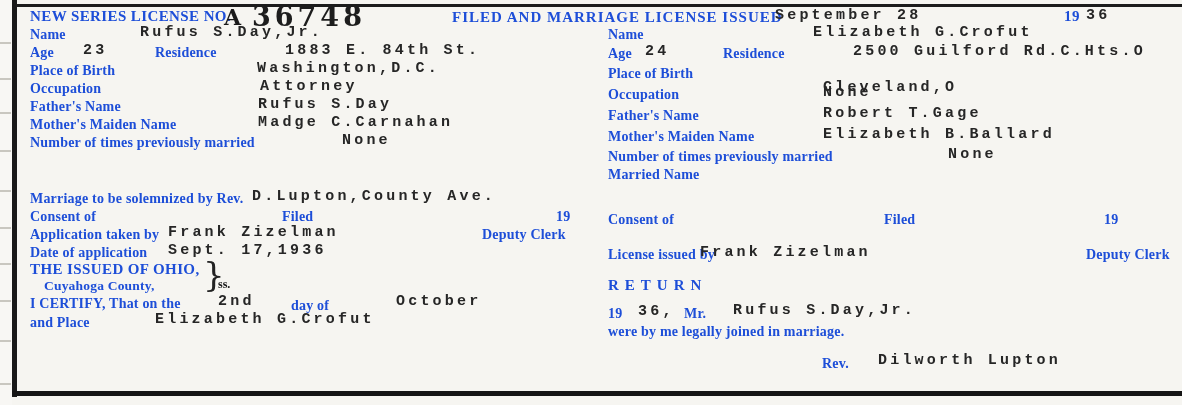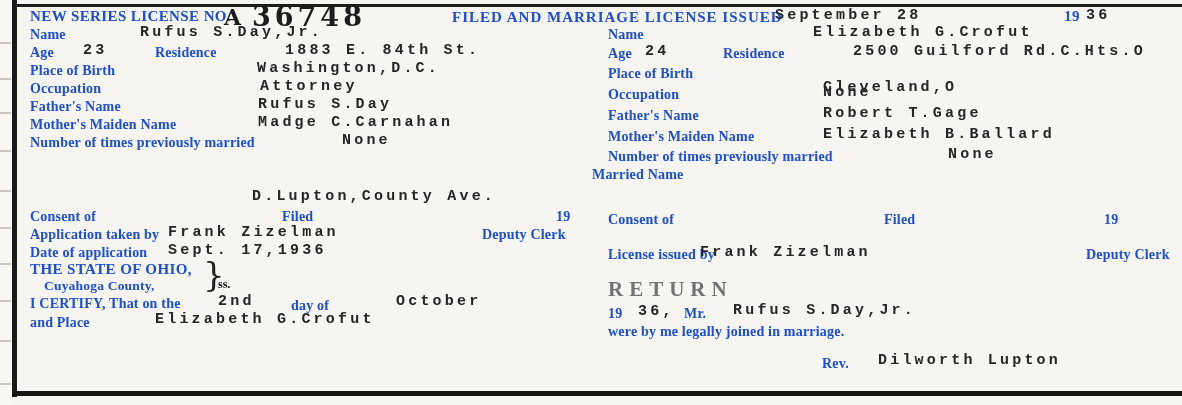--- a/index.html
+++ b/index.html
@@ -29,21 +29,21 @@
   .typed{
     position:absolute;white-space:nowrap;
     font-family:"Liberation Mono","DejaVu Sans Mono",monospace;
     font-size:15px;line-height:16px;color:#262626;
     letter-spacing:3.2px;font-weight:bold;
   }
   .stamp-letter{position:absolute;font-family:"DejaVu Serif",serif;font-weight:bold;font-size:22px;line-height:22px;}
   .stamp-num{position:absolute;font-family:"DejaVu Serif",serif;font-weight:bold;font-size:27px;line-height:26px;letter-spacing:4px;color:#1d1d1d;}
   .brace{position:absolute;font-family:"DejaVu Serif",serif;font-size:34px;line-height:34px;font-weight:normal;color:#222;}
   .ss{position:absolute;font-family:"Liberation Serif",serif;font-weight:bold;font-size:12px;}
-  .return-head{position:absolute;font-family:"Liberation Serif",serif;font-weight:bold;font-size:21px;letter-spacing:6px;color:#737373;}
+  .return-head{position:absolute;font-family:"Liberation Serif",serif;font-weight:bold;font-size:15px;letter-spacing:6px;color:#1d4ed8;}
   .small-county{font-size:13.5px;}
 </style>
 </head>
 <body>
 
 <div class="page">
 
   <div class="margin-strip"></div>
   <div class="tick" style="top:42px"></div>
   <div class="tick" style="top:78px"></div>
@@ -87,46 +87,47 @@
   <span class="typed" style="left:342px;top:133px">None</span>
 
   <span class="lbl" style="left:608px;top:27px">Name</span>
   <span class="lbl" style="left:608px;top:46px">Age</span>
   <span class="lbl" style="left:723px;top:46px">Residence</span>
   <span class="lbl" style="left:608px;top:66px">Place of Birth</span>
   <span class="lbl" style="left:608px;top:87px">Occupation</span>
   <span class="lbl" style="left:608px;top:108px">Father's Name</span>
   <span class="lbl" style="left:608px;top:129px">Mother's Maiden Name</span>
   <span class="lbl" style="left:608px;top:149px">Number of times previously married</span>
-  <span class="lbl" style="left:592px;top:167px">Married Name</span>
+  <span class="lbl" style="left:608px;top:167px">Married Name</span>
 
   <span class="typed" style="left:813px;top:25px">Elizabeth G.Crofut</span>
   <span class="typed" style="left:645px;top:44px">24</span>
   <span class="typed" style="left:853px;top:44px">2500 Guilford Rd.C.Hts.O</span>
   <span class="typed" style="left:823px;top:80px">Cleveland,O</span>
   <span class="typed" style="left:823px;top:85px">None</span>
   <span class="typed" style="left:823px;top:127px">Elizabeth B.Ballard</span>
   <span class="typed" style="left:823px;top:106px">Robert T.Gage</span>
   <span class="typed" style="left:948px;top:147px">None</span>
   <span class="typed" style="left:823px;top:165px"></span>
 
+  <span class="lbl" style="left:30px;top:191px">Marriage to be solemnized by Rev.</span>
   <span class="typed" style="left:252px;top:189px">D.Lupton,County Ave.</span>
 
   <span class="lbl" style="left:30px;top:209px">Consent of</span>
   <span class="lbl" style="left:282px;top:209px">Filed</span>
   <span class="lbl" style="left:556px;top:209px">19</span>
 
   <span class="lbl" style="left:30px;top:227px">Application taken by</span>
   <span class="typed" style="left:168px;top:225px">Frank Zizelman</span>
   <span class="lbl" style="left:482px;top:227px">Deputy Clerk</span>
 
   <span class="lbl" style="left:30px;top:245px">Date of application</span>
   <span class="typed" style="left:168px;top:243px">Sept. 17,1936</span>
 
-  <span class="lbl big" style="left:30px;top:262px">THE STATE OF OHIO,</span>
+  <span class="lbl big" style="left:30px;top:262px">THE ISSUED OF OHIO,</span>
   <span class="lbl small-county" style="left:44px;top:278px">Cuyahoga County,</span>
   <span class="brace" style="left:203px;top:257px">}</span>
   <span class="ss" style="left:218px;top:277px">ss.</span>
 
   <span class="lbl" style="left:30px;top:296px">I CERTIFY, That on the</span>
   <span class="typed" style="left:218px;top:294px">2nd</span>
   <span class="lbl" style="left:291px;top:298px">day of</span>
   <span class="typed" style="left:396px;top:294px">October</span>
 
   <span class="lbl" style="left:30px;top:315px">and Place</span>

